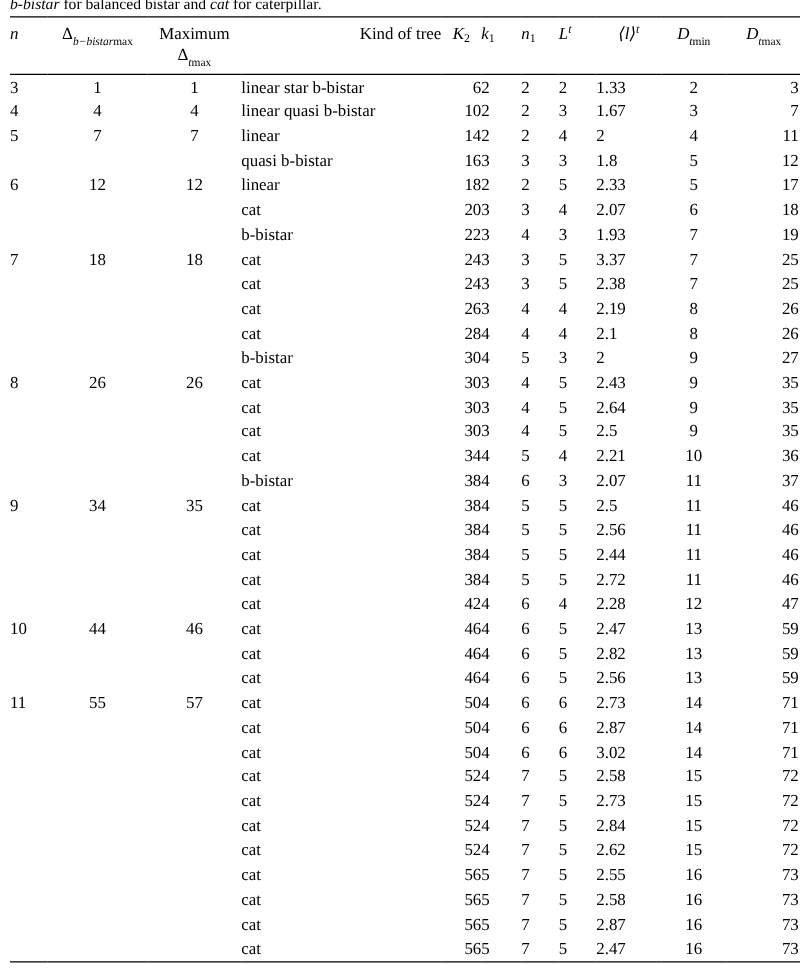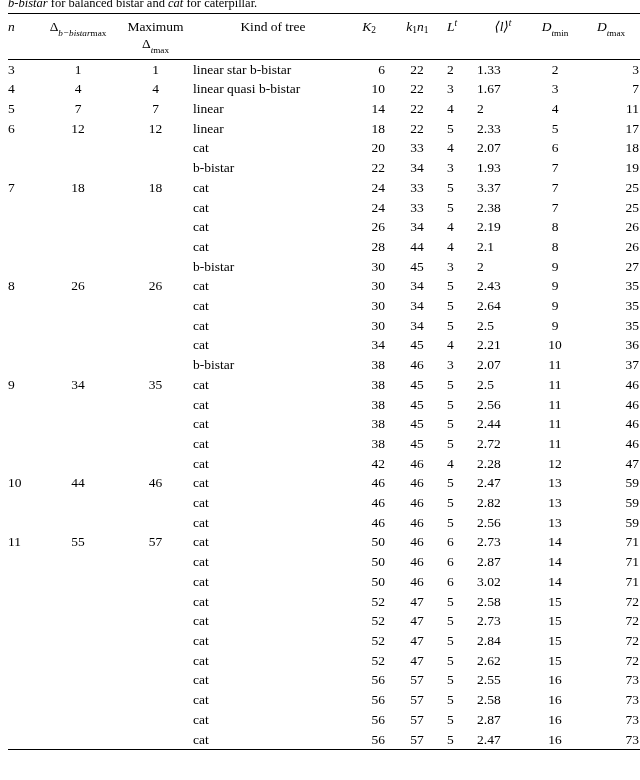--- a/index.html
+++ b/index.html
@@ -40,27 +40,27 @@
     height: 19.7px;
     line-height: 19.7px;
     white-space: nowrap;
     overflow: hidden;
   }
   .c0 { width: 30px;  text-align: left; }
   .c1 { width: 80px;  text-align: center; }
   .c2 { width: 75px;  text-align: center; }
   .c3 { width: 160px; text-align: left; padding-right: 4px; }
   .c4 { width: 32px;  text-align: right; }
-  .c5 { width: 32px;  text-align: right; }
+  .c5 { width: 32px;  text-align: left; }
   .c6 { width: 30px;  text-align: left; }
   .c7 { width: 30px;  text-align: left; }
   .c8 { width: 52px;  padding-right: 4px; }
   .c9 { width: 52px;  text-align: center; }
   .c10{ width: 60px;  text-align: right; padding-right: 2px; }
-  th.c3 { text-align: center; padding-right: 0; }
+  th.c3 { text-align: right; padding-right: 0; }
   th.c4, th.c8, th.c10 { text-align: center; padding-right: 0; }
   .i { font-style: italic; }
   .sp { font-size: 0.7em; vertical-align: 0.5em; line-height: 1; }
   .sb { font-size: 0.7em; vertical-align: -0.25em; line-height: 1; }
   .ss {
     display: inline-flex;
     flex-direction: row;
     align-items: flex-start;
     font-size: 0.68em;
     line-height: 1.15;
@@ -138,20 +138,33 @@
         <td class="c3">linear</td>
         <td class="c4">14</td>
         <td class="c5">2</td>
         <td class="c6">2</td>
         <td class="c7">4</td>
         <td class="c8">2</td>
         <td class="c9">4</td>
         <td class="c10">11</td>
       </tr>
       <tr>
+        <td class="c0"></td>
+        <td class="c1"></td>
+        <td class="c2"></td>
+        <td class="c3">quasi b-bistar</td>
+        <td class="c4">16</td>
+        <td class="c5">3</td>
+        <td class="c6">3</td>
+        <td class="c7">3</td>
+        <td class="c8">1.8</td>
+        <td class="c9">5</td>
+        <td class="c10">12</td>
+      </tr>
+      <tr>
         <td class="c0">6</td>
         <td class="c1">12</td>
         <td class="c2">12</td>
         <td class="c3">linear</td>
         <td class="c4">18</td>
         <td class="c5">2</td>
         <td class="c6">2</td>
         <td class="c7">5</td>
         <td class="c8">2.33</td>
         <td class="c9">5</td>

